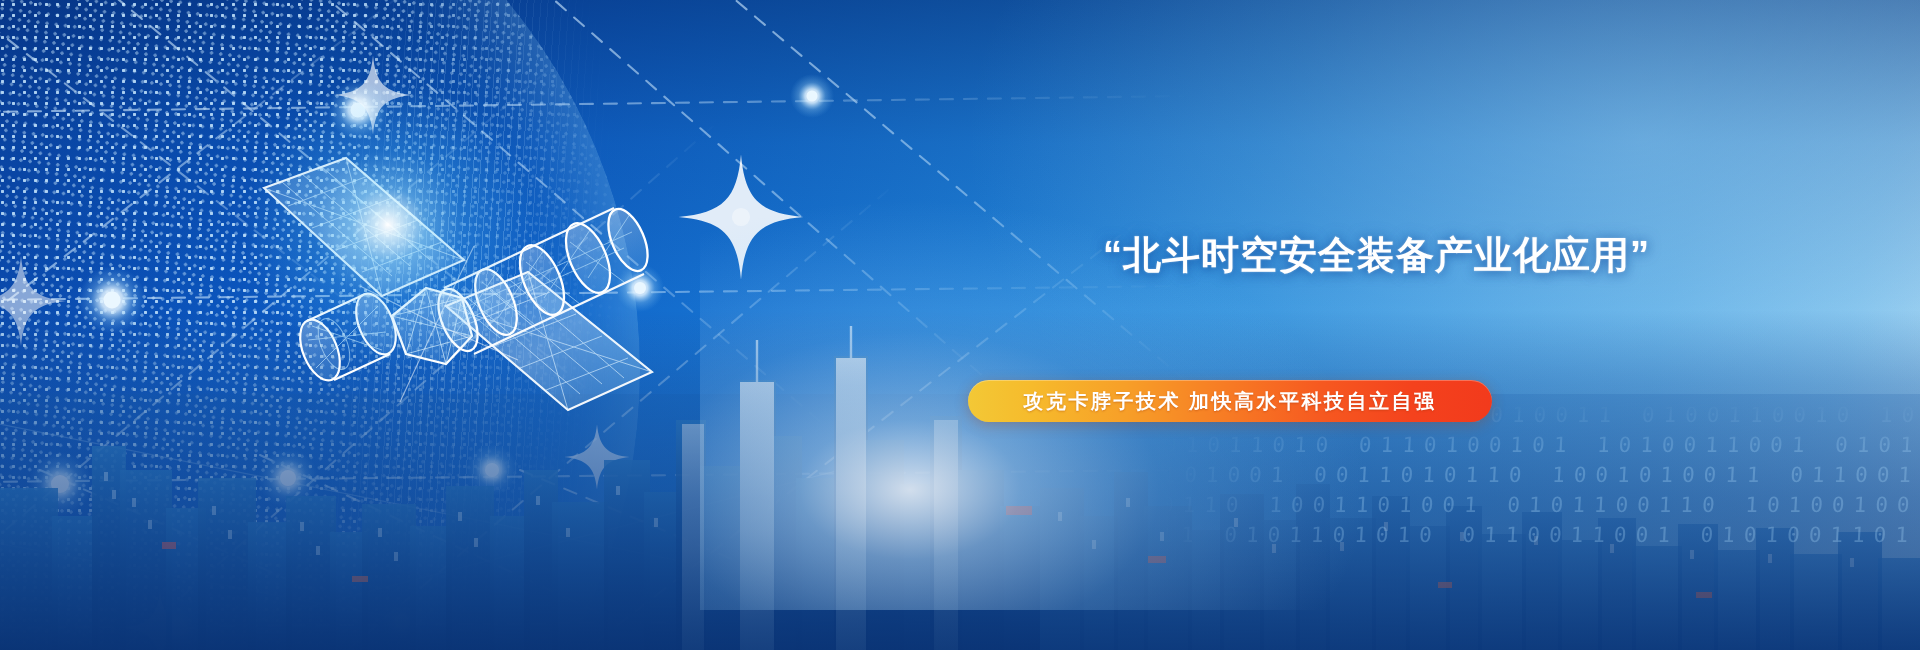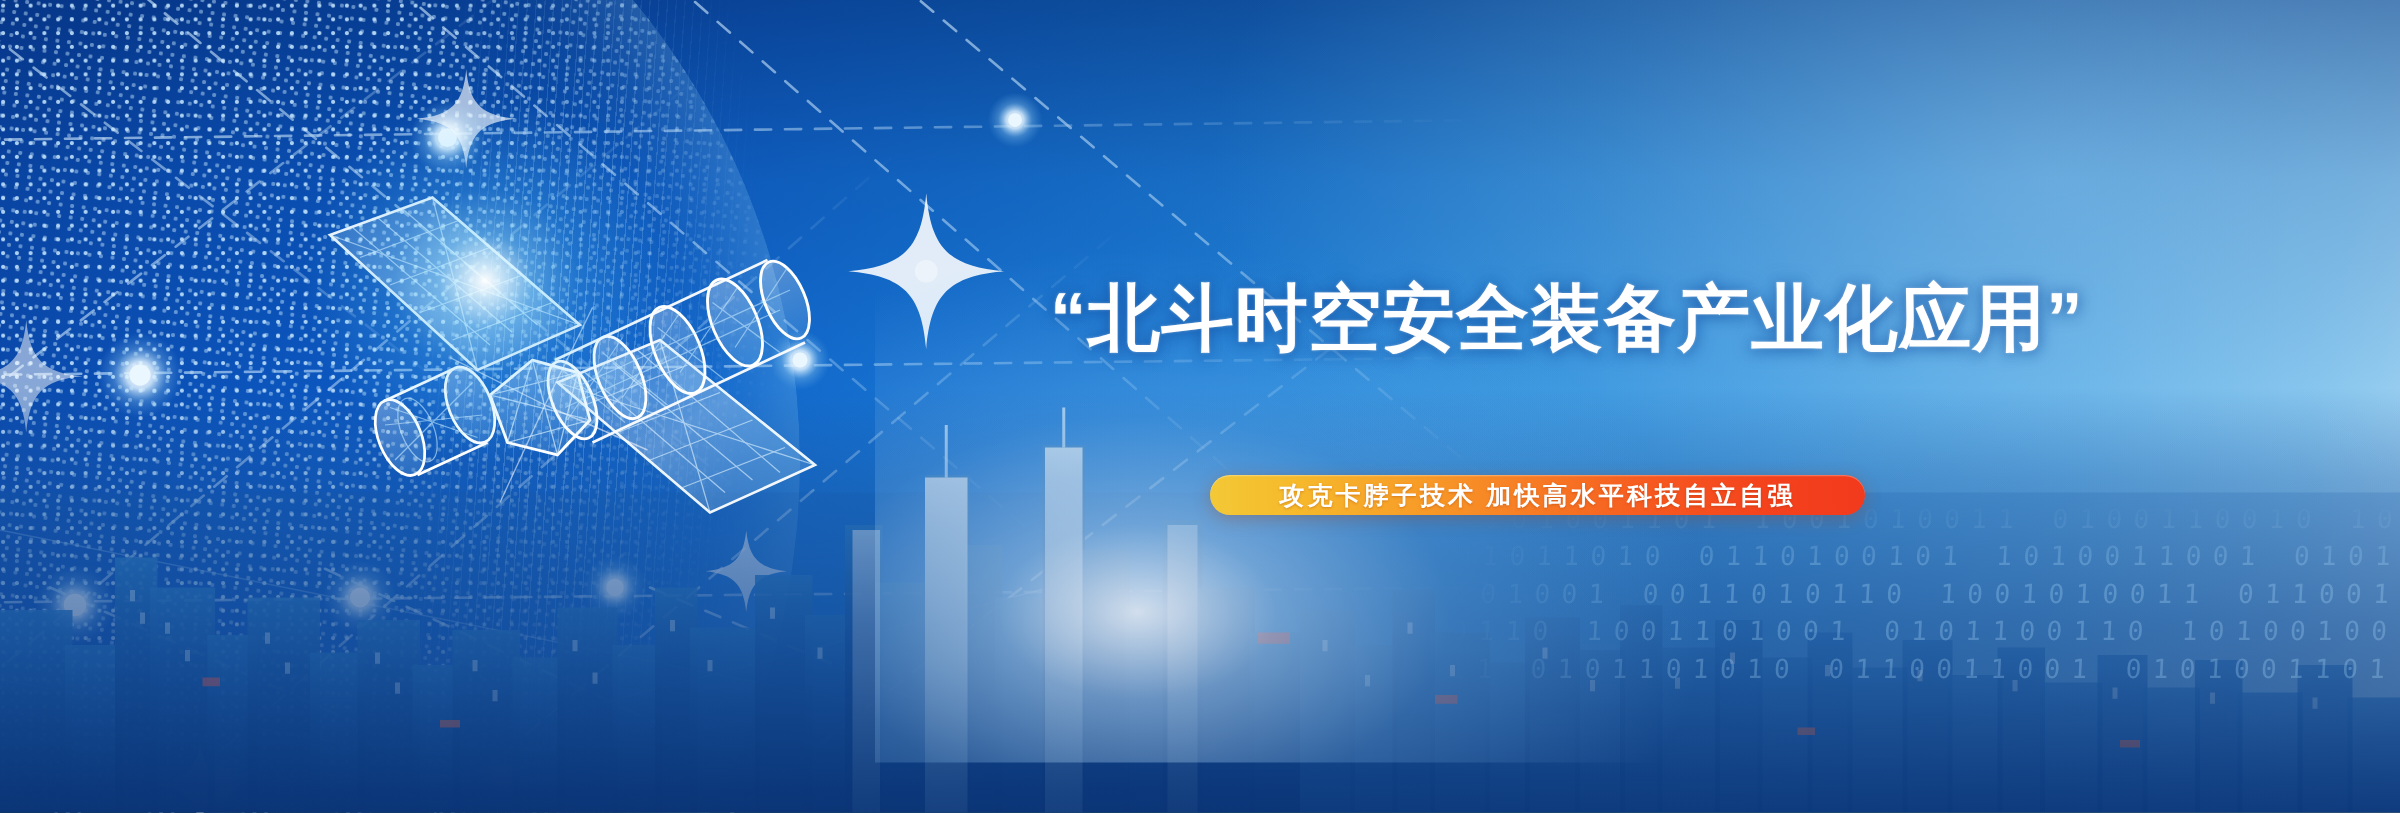--- a/index.html
+++ b/index.html
@@ -145,38 +145,38 @@
       rgba(225,248,255,.80) 6%,
       rgba(150,225,255,.48) 16%,
       rgba(90,195,250,.24) 32%,
       rgba(60,170,240,0) 62%);
     pointer-events:none;
   }
 
   
   .headline{
     position:absolute;left:840px;top:222px;width:810px;
-    text-align:left;
+    text-align:right;
     color:#ffffff;
     font-weight:bold;
-    font-size:58px;
+    font-size:38px;
     line-height:66px;
     letter-spacing:1px;
     text-shadow:
       0 0 14px rgba(20,90,175,.55),
       0 2px 10px rgba(10,60,140,.45),
       0 0 2px rgba(255,255,255,.6);
     white-space:nowrap;
   }
   .headline .ln{display:block;}
   .headline .ln2{letter-spacing:0px;}
 
   .pill{
     position:absolute;left:968px;top:380px;
-    width:524px;height:32px;
+    width:524px;height:42px;
     border-radius:21px;
     background:linear-gradient(90deg,
       #f3c836 0%,
       #f6bb2c 12%,
       #f79f28 30%,
       #f77a24 50%,
       #f65820 68%,
       #f4421d 85%,
       #f23a1c 100%);
     box-shadow:0 3px 14px rgba(170,60,10,.30), inset 0 1px 0 rgba(255,255,255,.28);

